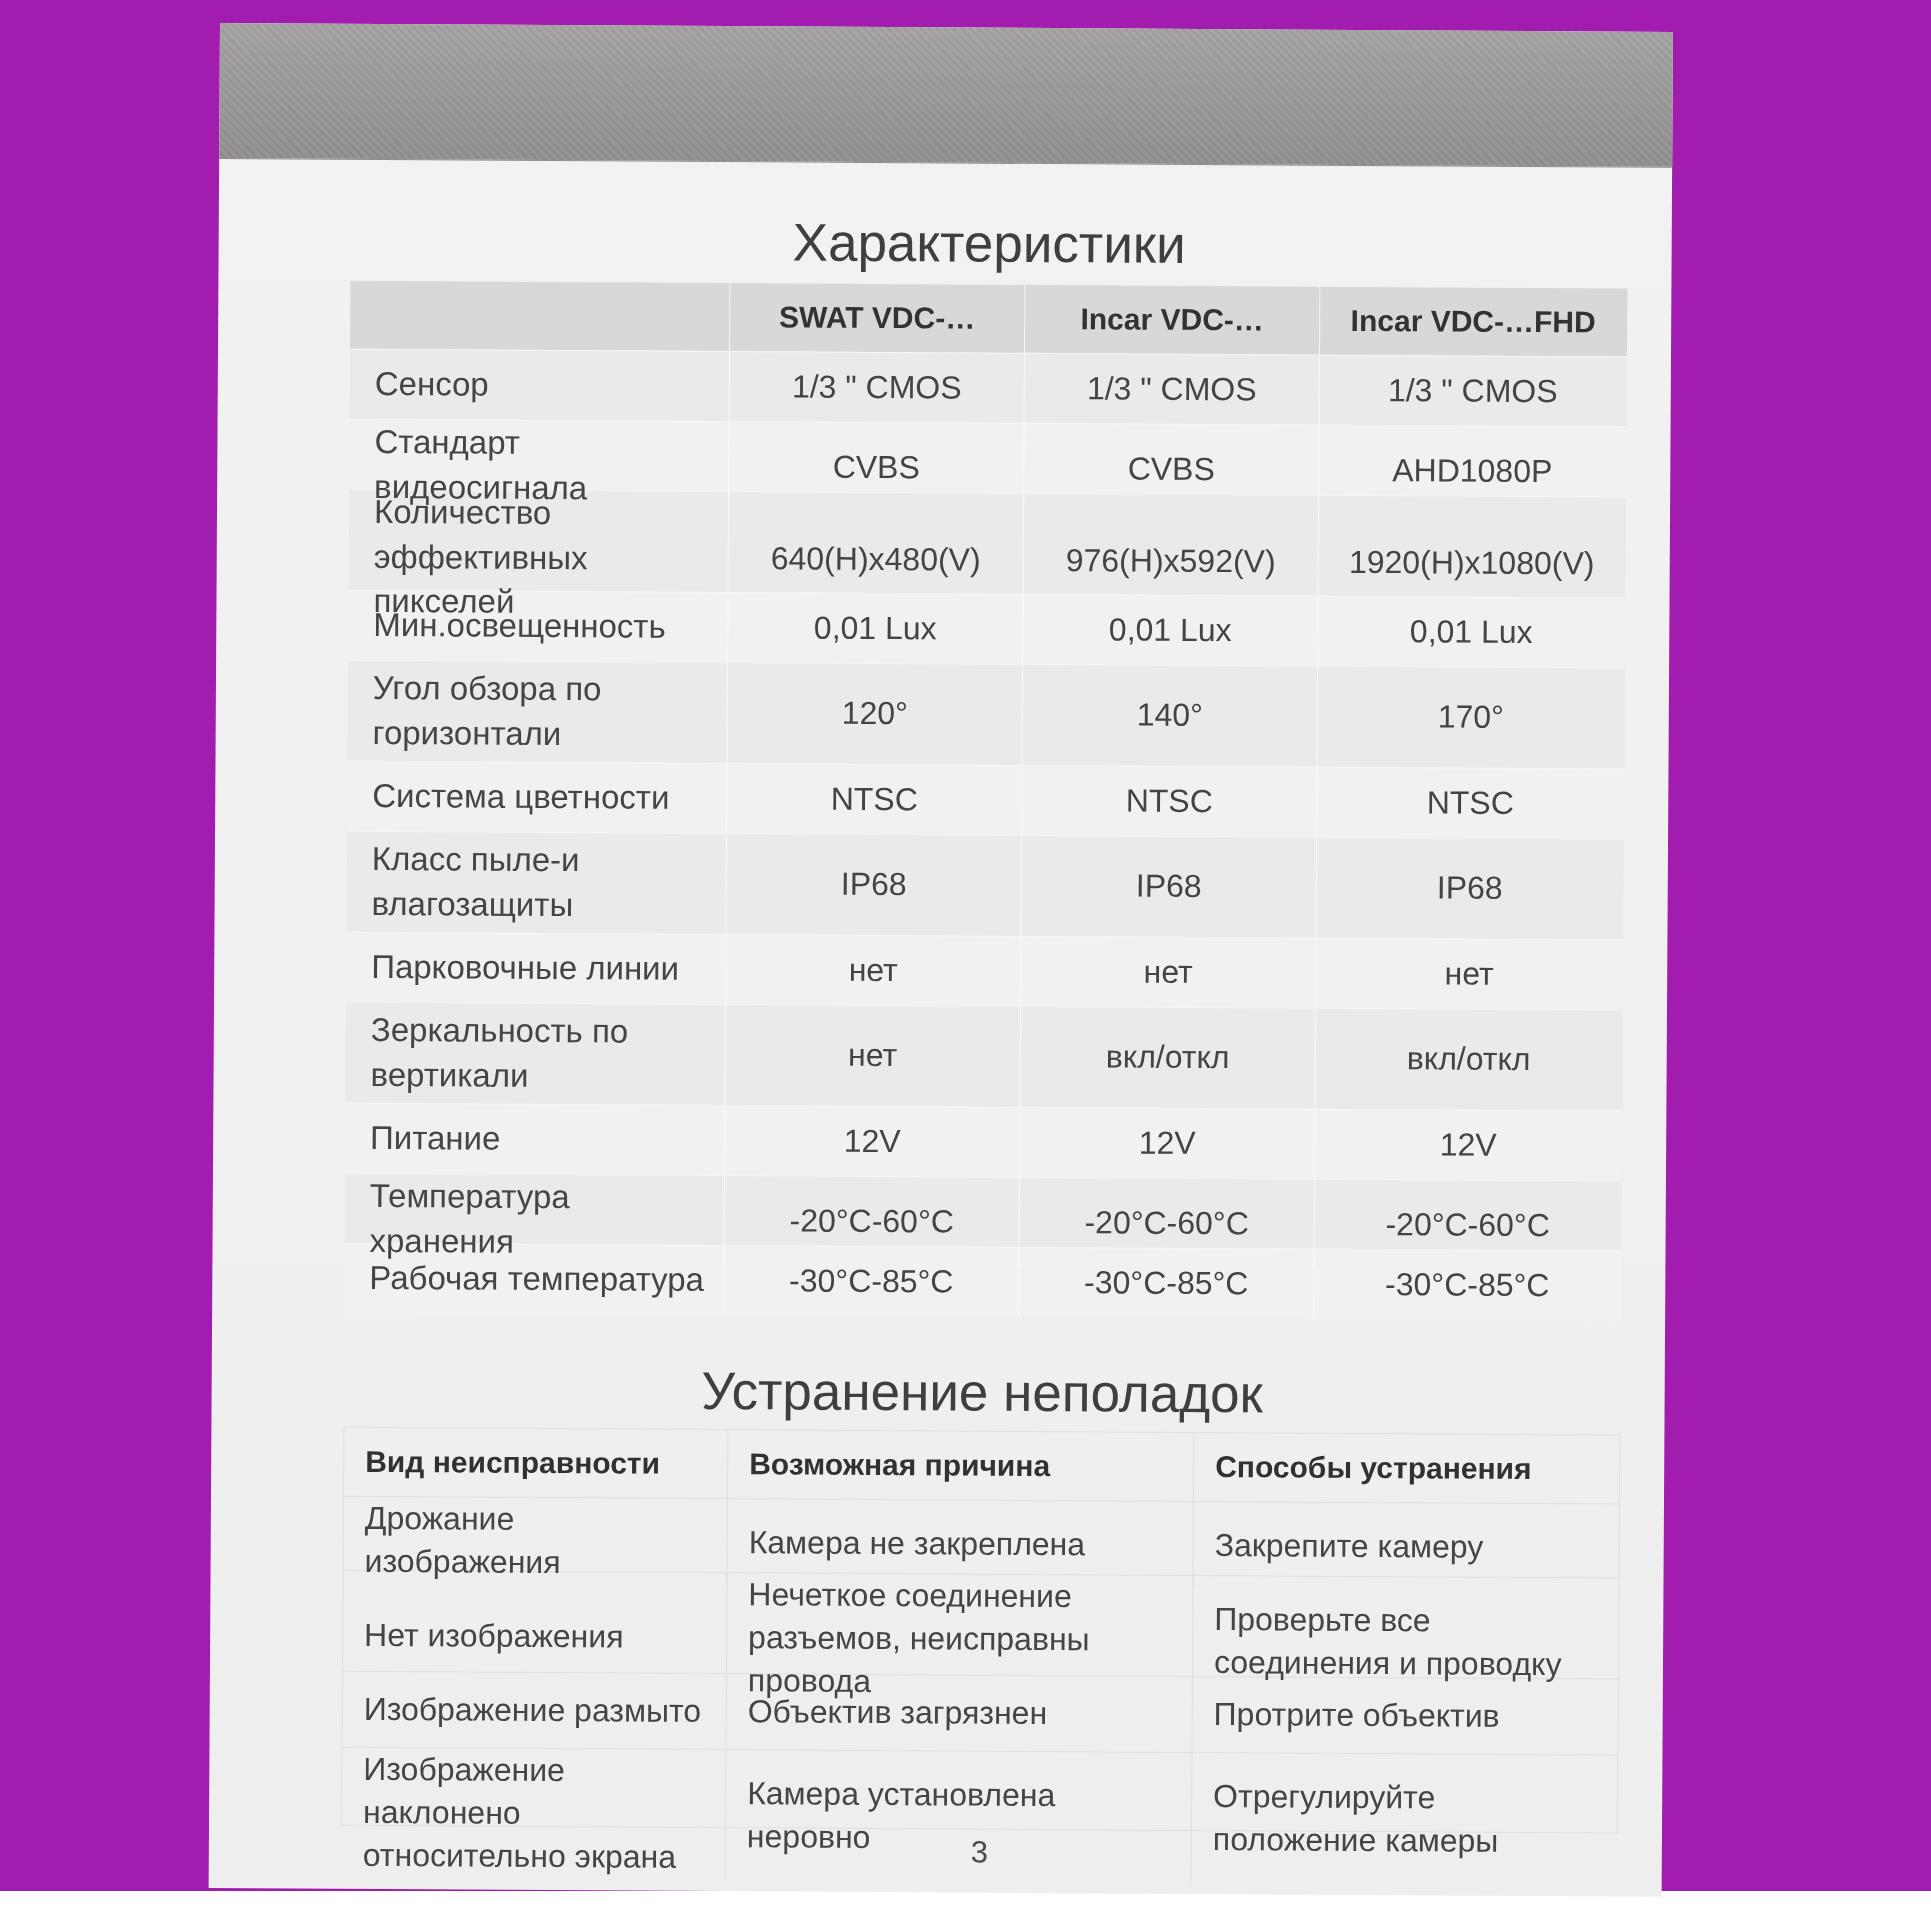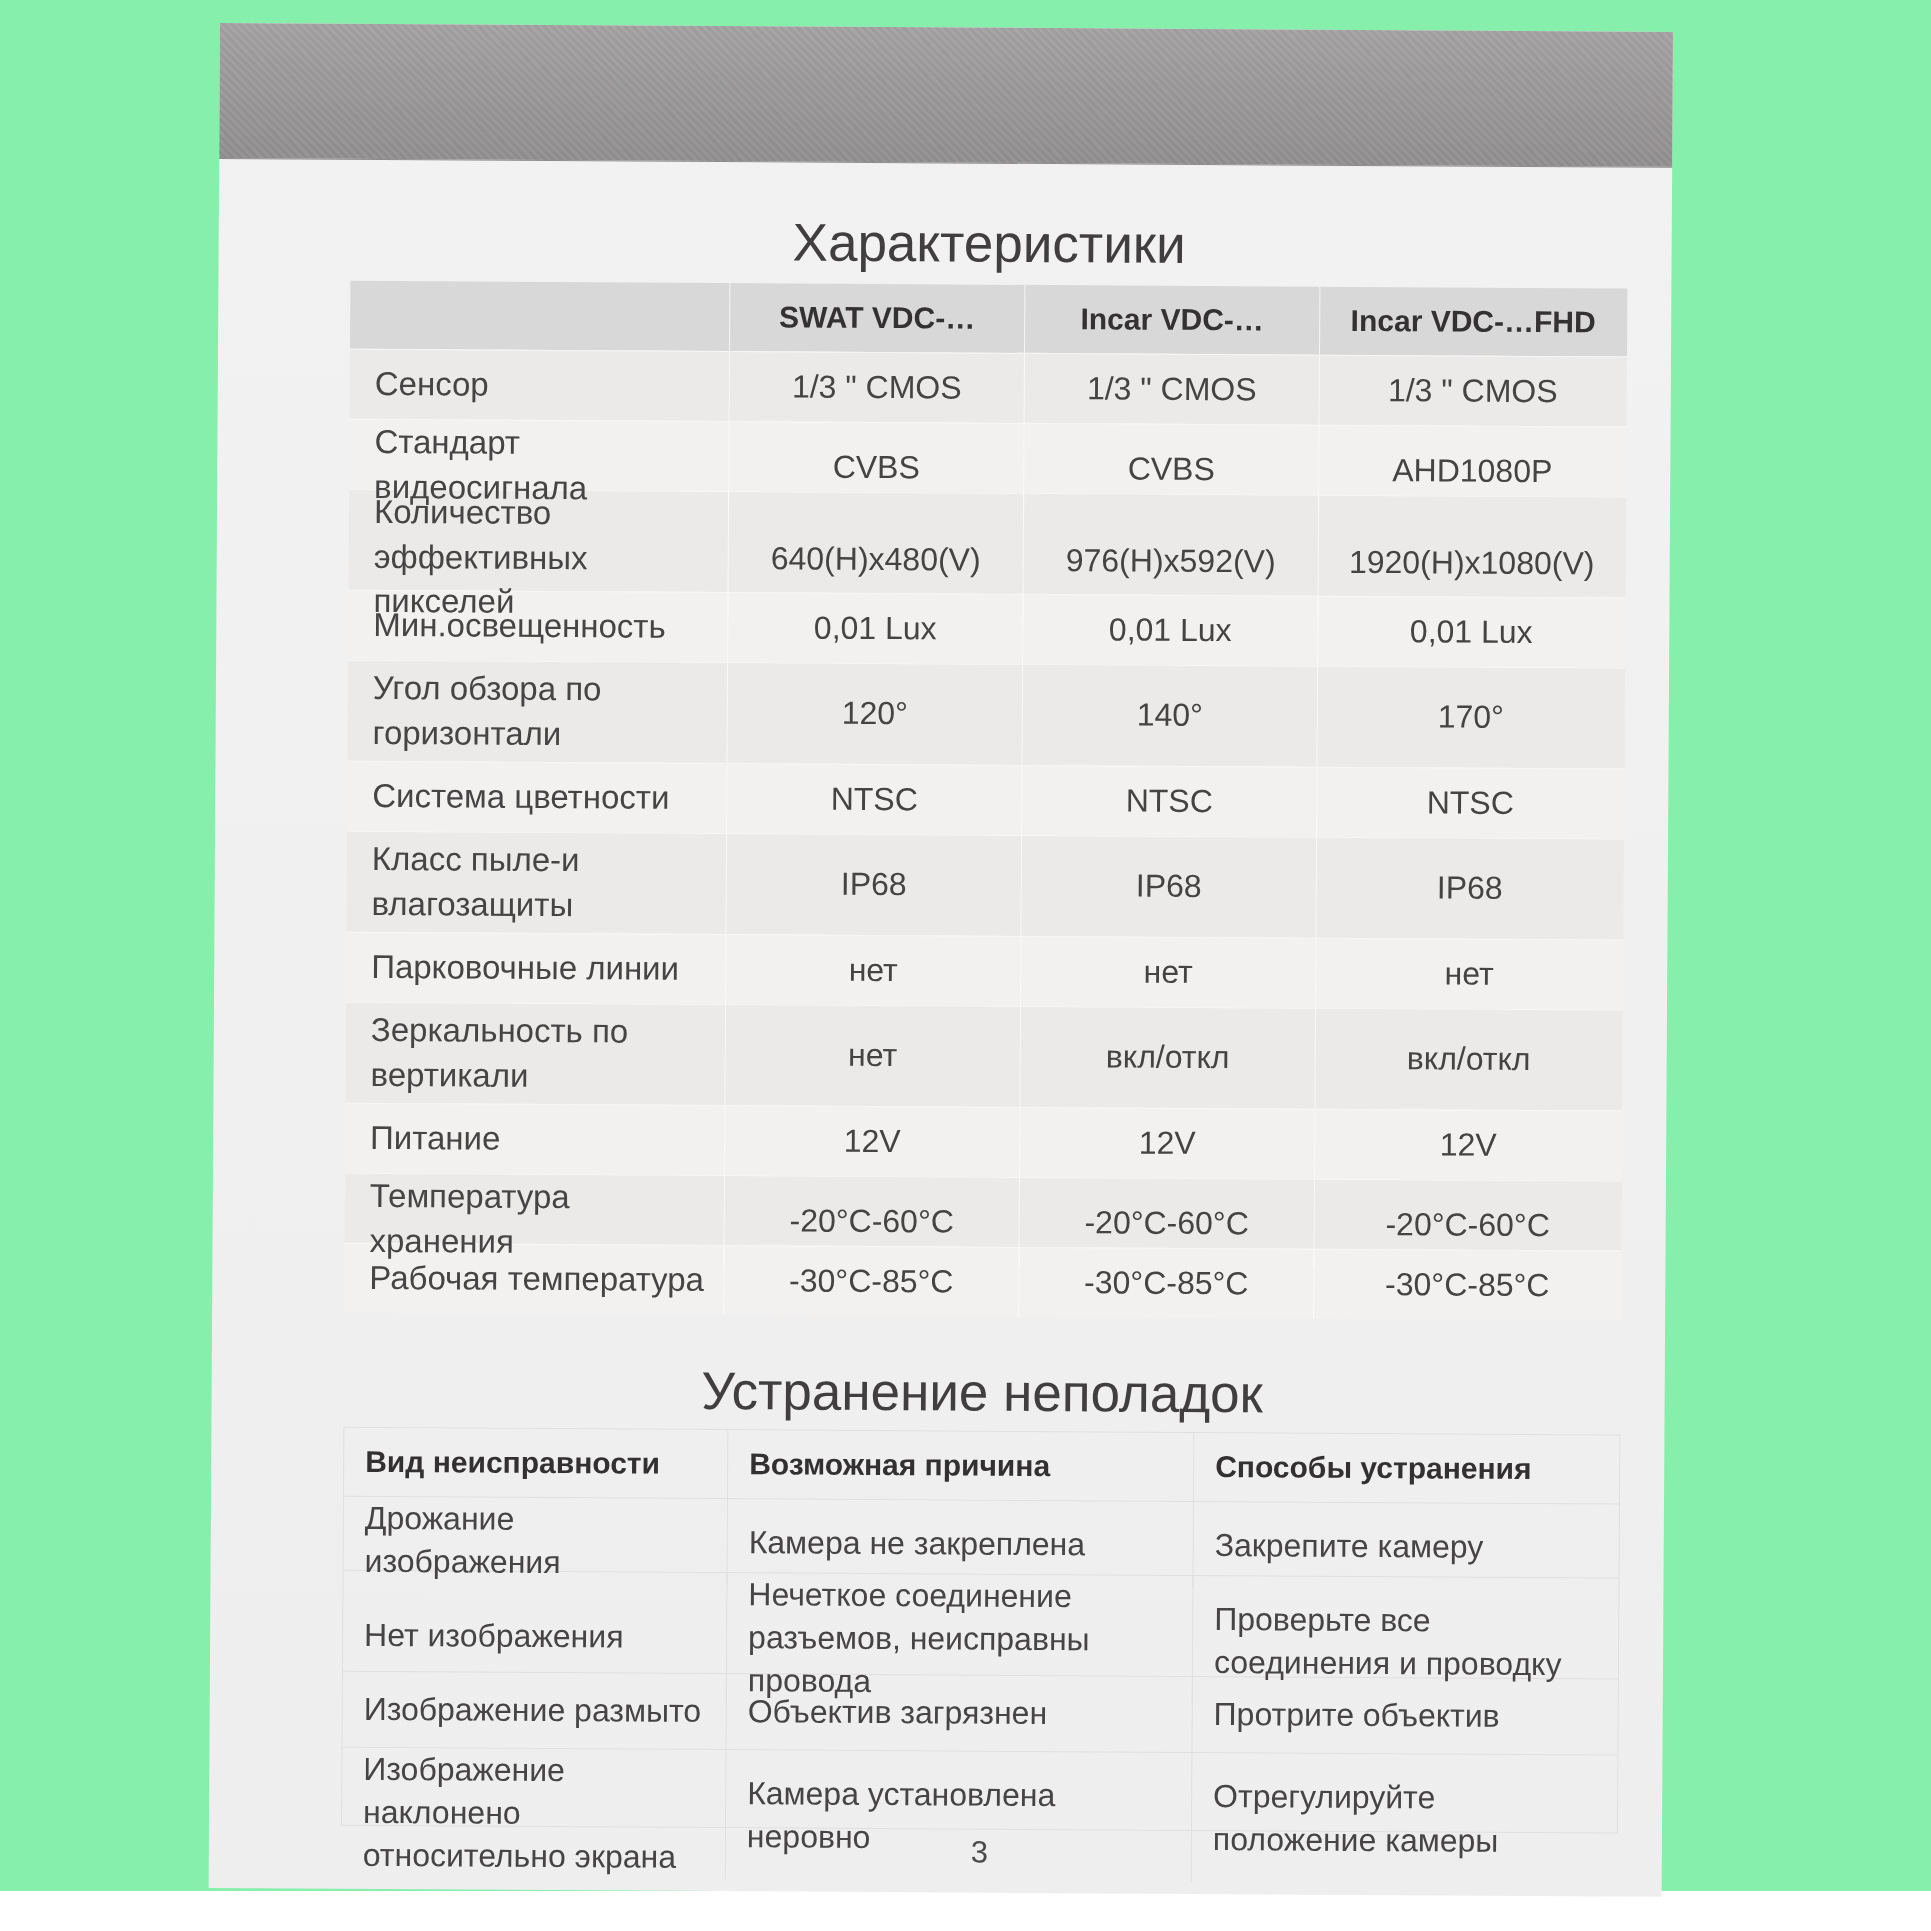--- a/index.html
+++ b/index.html
@@ -3,21 +3,21 @@
 <meta charset="utf-8">
 <style>
   html,body{margin:0;padding:0}
   body{
     width:1931px;height:1931px;overflow:hidden;
     background:#ffffff;
     font-family:"Liberation Sans", sans-serif;
     color:#454443;
     -webkit-font-smoothing:antialiased;
   }
-  .photo{position:relative;width:1931px;height:1891px;background:#86efac}
+  .photo{position:relative;width:1931px;height:1891px;background:#a21caf}
   .page{
     position:absolute;left:220px;top:23px;width:1453px;height:1865px;
     background:linear-gradient(180deg,#f3f2f2 0%,#f1f0f0 55%,#efeeee 100%);
     transform:rotate(0.35deg);transform-origin:0 0;
   }
   .cover-band{
     position:absolute;left:0;top:0;width:100%;height:135px;
     background:
       repeating-linear-gradient(45deg, rgba(255,255,255,0.035) 0 2.9px, rgba(0,0,0,0.035) 2.9px 5.8px),
       linear-gradient(180deg,#a5a3a4 0%,#9a9899 55%,#929091 100%);

